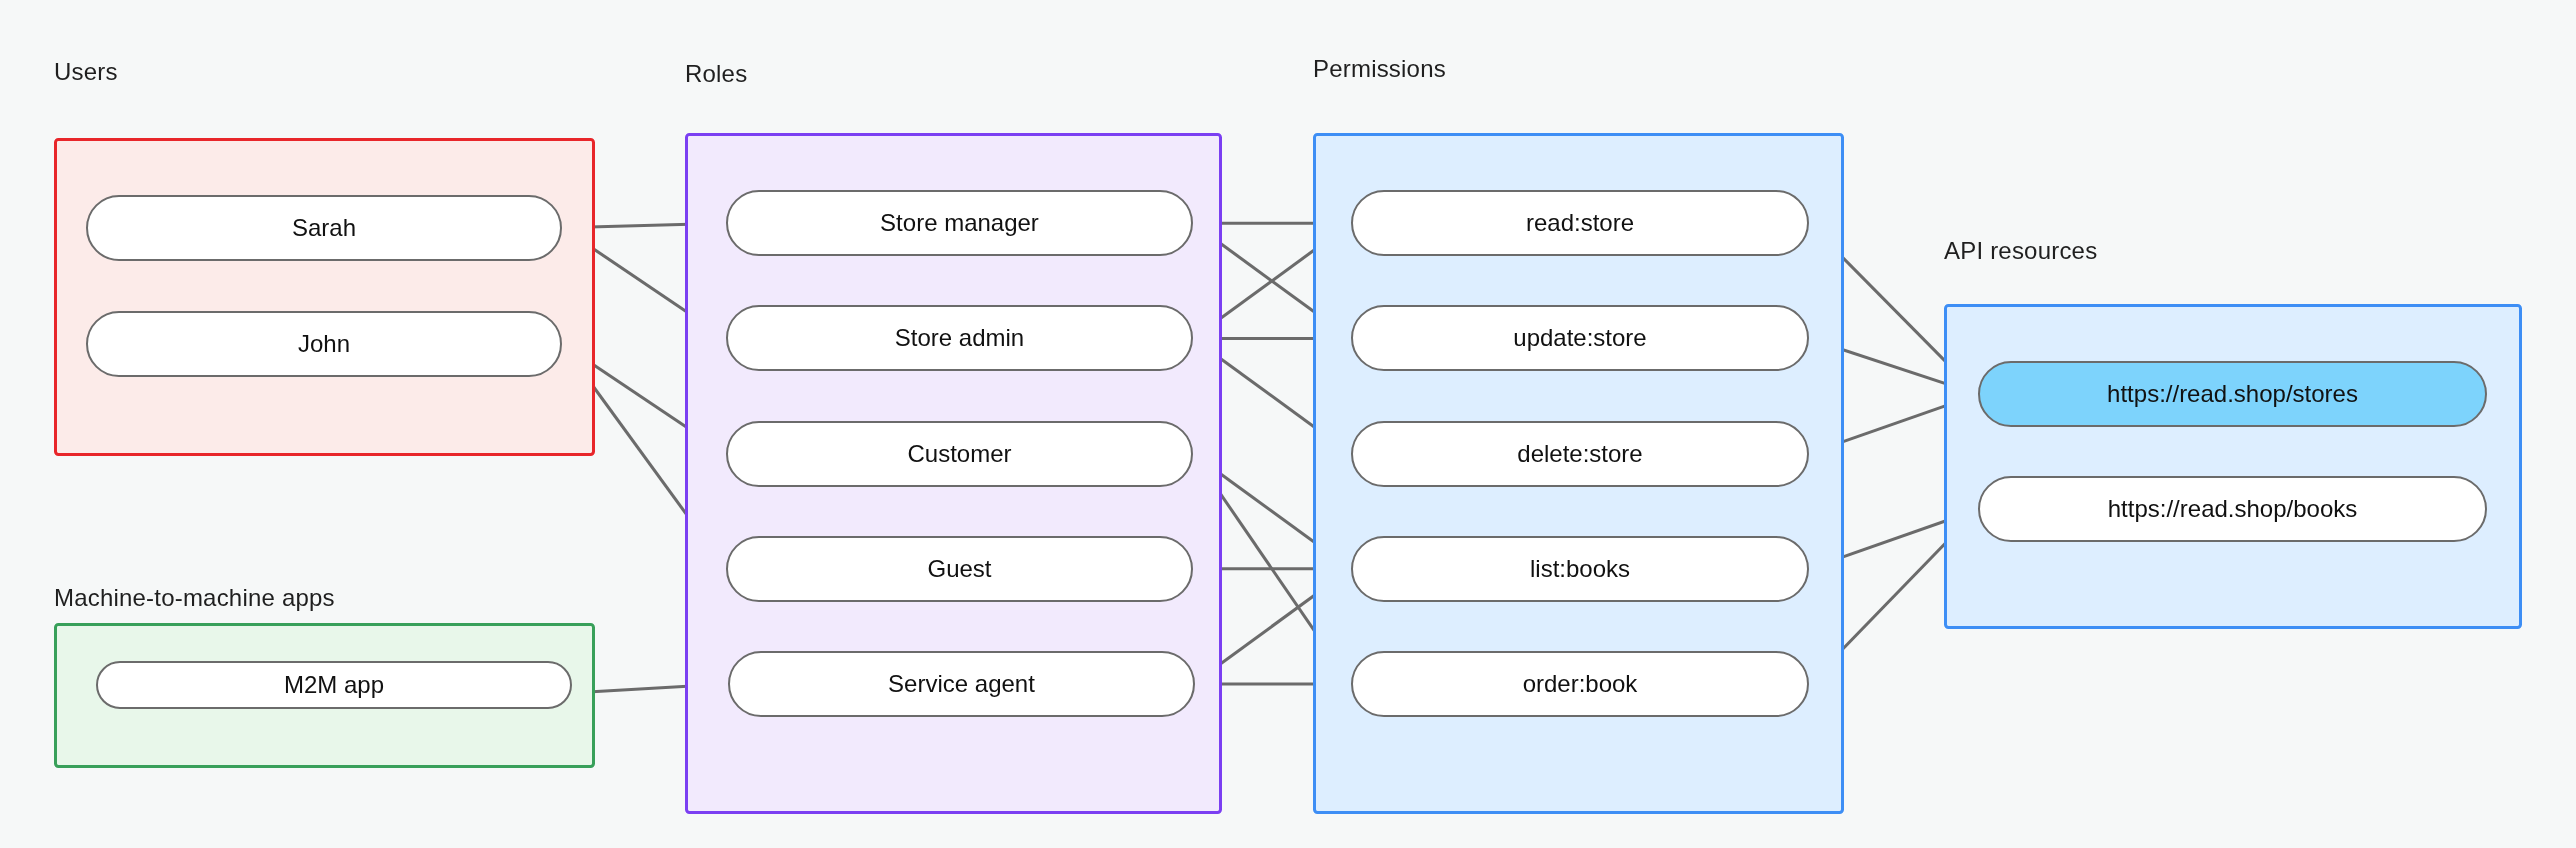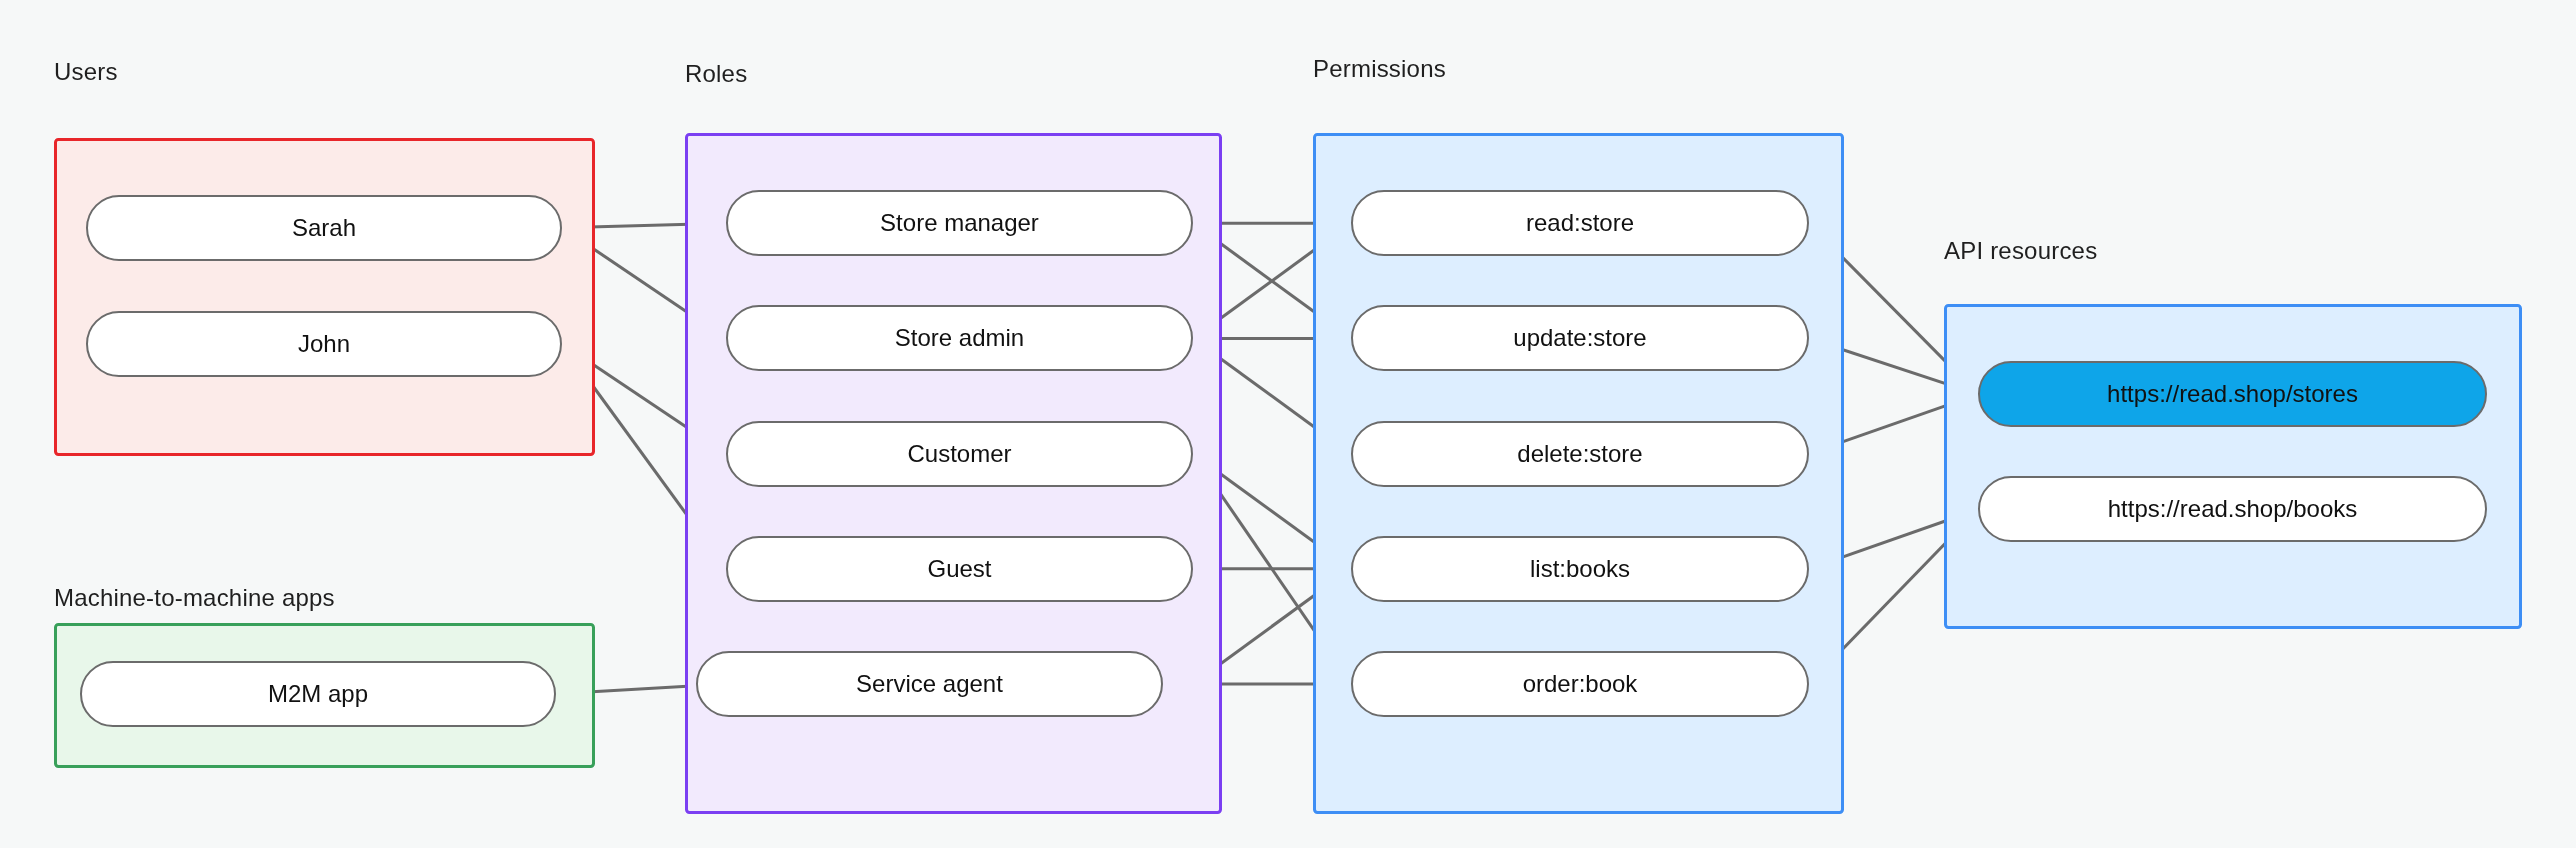--- a/index.html
+++ b/index.html
@@ -87,34 +87,34 @@
       <line x1="2073" y1="784" x2="2267" y2="584"></line>
       <circle cx="2267" cy="584" r="9"></circle>
     </svg>
   <div id="layers">
       <div class="group-label" style="left: 54px; top: 58px;">Users</div>
       <div class="group-box" style="left: 54px; top: 138px; width: 541px; height: 318px; border-color: rgb(232, 38, 42); background: rgb(252, 235, 233);"></div>
       <div class="node" style="left: 86px; top: 195px; width: 476px; height: 66px; border-color: rgb(107, 107, 107); background: rgb(255, 255, 255);">Sarah</div>
       <div class="node" style="left: 86px; top: 311px; width: 476px; height: 66px; border-color: rgb(107, 107, 107); background: rgb(255, 255, 255);">John</div>
       <div class="group-label" style="left: 54px; top: 548px; margin-top: 36px;">Machine-to-machine apps</div>
       <div class="group-box" style="left: 54px; top: 623px; width: 541px; height: 145px; border-color: rgb(56, 160, 90); background: rgb(232, 247, 234);"></div>
-      <div class="node" style="left: 80px; top: 661px; width: 476px; height: 66px; border-color: rgb(107, 107, 107); background: rgb(255, 255, 255);">M2M app</div>
+      <div class="node" style="left: 96px; top: 661px; width: 476px; height: 48px; border-color: rgb(107, 107, 107); background: rgb(255, 255, 255);">M2M app</div>
       <div class="group-label" style="left: 685px; top: 60px;">Roles</div>
       <div class="group-box" style="left: 685px; top: 133px; width: 537px; height: 681px; border-color: rgb(123, 63, 242); background: rgb(242, 234, 253);"></div>
       <div class="node" style="left: 726px; top: 190px; width: 467px; height: 66px; border-color: rgb(107, 107, 107); background: rgb(255, 255, 255);">Store manager</div>
       <div class="node" style="left: 726px; top: 305px; width: 467px; height: 66px; border-color: rgb(107, 107, 107); background: rgb(255, 255, 255);">Store admin</div>
       <div class="node" style="left: 726px; top: 421px; width: 467px; height: 66px; border-color: rgb(107, 107, 107); background: rgb(255, 255, 255);">Customer</div>
       <div class="node" style="left: 726px; top: 536px; width: 467px; height: 66px; border-color: rgb(107, 107, 107); background: rgb(255, 255, 255);">Guest</div>
-      <div class="node" style="left: 696px; top: 651px; width: 467px; height: 66px; border-color: rgb(107, 107, 107); background: rgb(255, 255, 255);">Service agent</div>
+      <div class="node" style="left: 728px; top: 651px; width: 467px; height: 66px; border-color: rgb(107, 107, 107); background: rgb(255, 255, 255);">Service agent</div>
       <div class="group-label" style="left: 1313px; top: 55px;">Permissions</div>
       <div class="group-box" style="left: 1313px; top: 133px; width: 531px; height: 681px; border-color: rgb(61, 142, 245); background: rgb(221, 238, 255);"></div>
       <div class="node" style="left: 1351px; top: 190px; width: 458px; height: 66px; border-color: rgb(107, 107, 107); background: rgb(255, 255, 255);">read:store</div>
       <div class="node" style="left: 1351px; top: 305px; width: 458px; height: 66px; border-color: rgb(107, 107, 107); background: rgb(255, 255, 255);">update:store</div>
       <div class="node" style="left: 1351px; top: 421px; width: 458px; height: 66px; border-color: rgb(107, 107, 107); background: rgb(255, 255, 255);">delete:store</div>
       <div class="node" style="left: 1351px; top: 536px; width: 458px; height: 66px; border-color: rgb(107, 107, 107); background: rgb(255, 255, 255);">list:books</div>
       <div class="node" style="left: 1351px; top: 651px; width: 458px; height: 66px; border-color: rgb(107, 107, 107); background: rgb(255, 255, 255);">order:book</div>
       <div class="group-label" style="left: 1944px; top: 237px;">API resources</div>
       <div class="group-box" style="left: 1944px; top: 304px; width: 578px; height: 325px; border-color: rgb(61, 142, 245); background: rgb(221, 238, 255);"></div>
-      <div class="node" style="left: 1978px; top: 361px; width: 509px; height: 66px; border-color: rgb(107, 107, 107); background: #0ea5e9;">https://read.shop/stores</div>
+      <div class="node" style="left: 1978px; top: 361px; width: 509px; height: 66px; border-color: rgb(107, 107, 107); background: #7dd3fc;">https://read.shop/stores</div>
       <div class="node" style="left: 1978px; top: 476px; width: 509px; height: 66px; border-color: rgb(107, 107, 107); background: rgb(255, 255, 255);">https://read.shop/books</div>
     </div>
 </div>
 
 
 </body></html>

